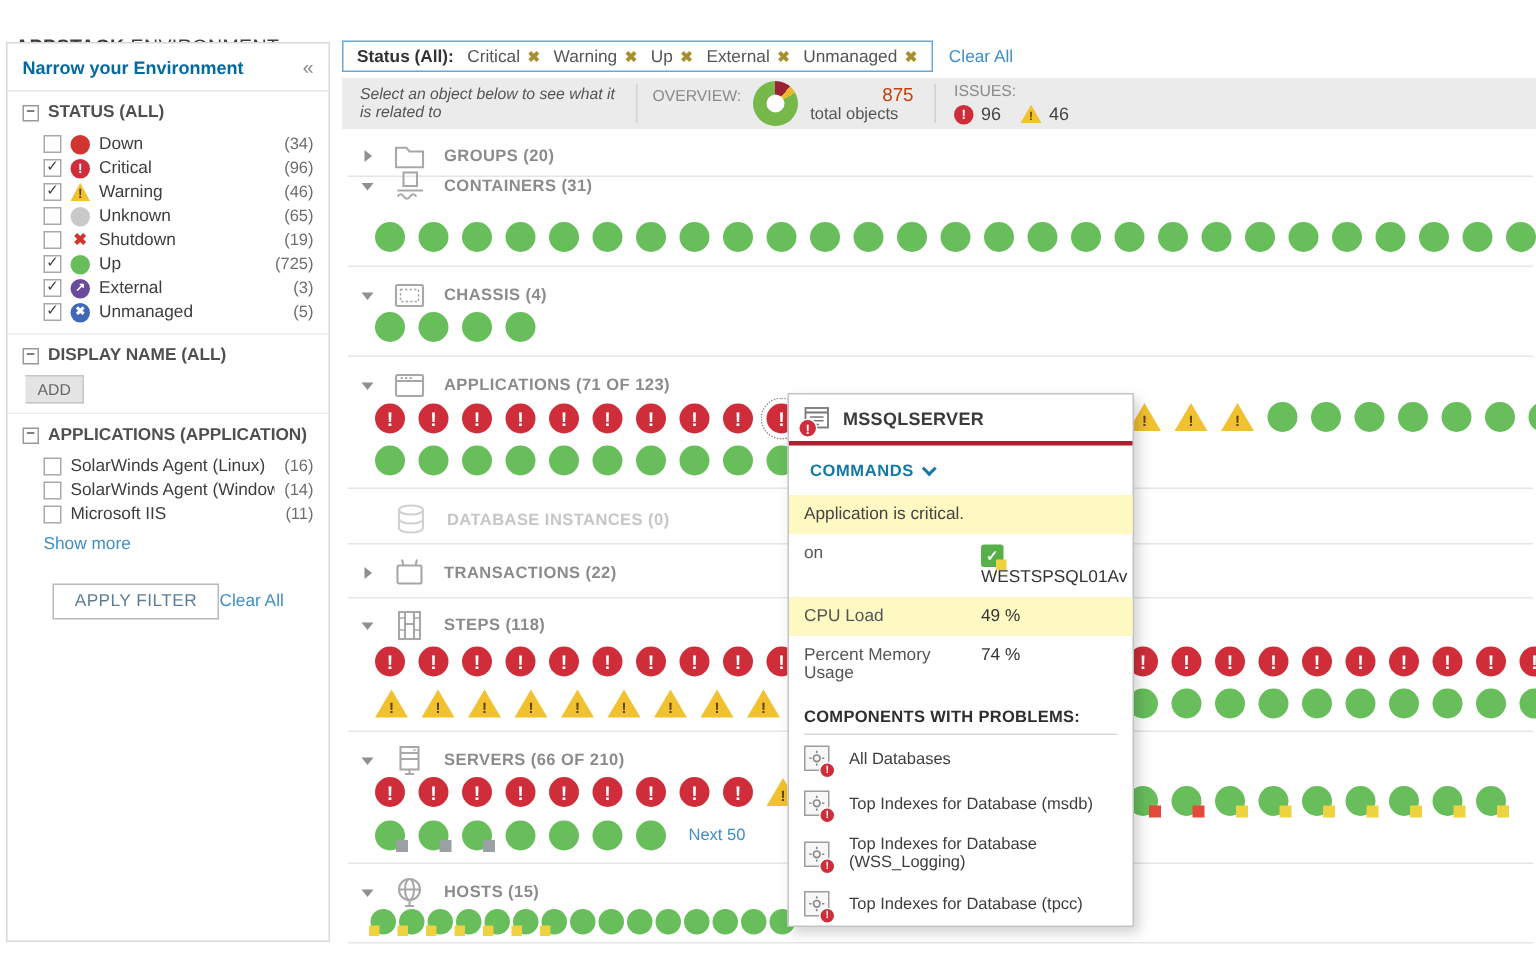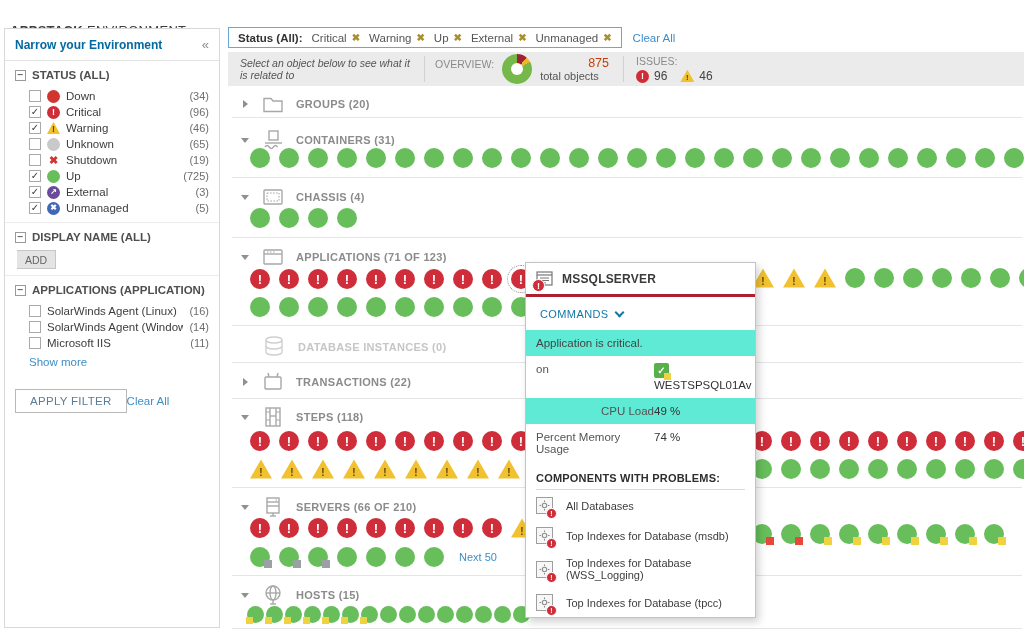--- a/index.html
+++ b/index.html
@@ -43,21 +43,21 @@
   .sic.unmanaged { background:#3f68b8; font-size:8px; }
   .search-row { display:flex; padding-left:2px; }
   .search-input { flex:1; height:19px; border:1px solid #c9c9c9; font-style:italic; font-size:11.5px;
     padding:0 6px; color:#444; outline:none; font-family:"Liberation Sans",sans-serif; }
   .search-input::placeholder { color:#9a9a9a; }
   .add-btn { height:19px; border:1px solid #c6c6c6; border-left:none; background:#e4e4e4;
     color:#666; font-size:10.5px; padding:0 8px; cursor:pointer; }
   .link { color:#3e8ec7; cursor:pointer; text-decoration:none; font-size:11.5px; }
   .show-more { padding:4px 0 0 14px; }
   .addfilter { padding:30px 10px 0; }
-  .apply-row { display:flex; align-items:center; padding:14px 10px; }
+  .apply-row { display:flex; align-items:center; padding:14px 10px;justify-content:center; }
   .apply-btn { background:#fff; border:1px solid #b8b8b8; color:#5d7d96; font-size:11.5px;
     padding:5px 14px; cursor:pointer; letter-spacing:.3px; }
 
   
   .chipbar { position:absolute; left:228px; top:27px; height:21px; display:flex; align-items:center; }
   .chipbox { display:flex; align-items:center; border:1px solid #66a8d8; height:21px;
     padding:0 9px; background:#fff; }
   .chipbox .cl { font-weight:bold; color:#333; font-size:11.5px; }
   .chip { display:flex; align-items:center; gap:5px; margin-left:9px; color:#555; font-size:11.5px; }
   .chip .x { color:#a8902f; font-weight:bold; font-size:10px; cursor:pointer; }
@@ -122,25 +122,25 @@
   .popup { position:absolute; left:525px; top:262px; width:231px; background:#fff;
     border:1px solid #c3c3c3; box-shadow:3px 4px 8px rgba(0,0,0,.18); z-index:20; font-size:11.5px; }
   .p-head { display:flex; align-items:center; gap:9px; padding:8px 10px 7px;
     border-bottom:3px solid #ad1f2e; }
   .p-title { font-weight:bold; font-size:12px; color:#3a3a3a; letter-spacing:.2px; }
   .appicon { position:relative; flex:none; display:inline-flex; }
   .appbadge { position:absolute; left:-4px; bottom:-5px; width:13px; height:13px; border-radius:50%;
     background:#ce2d39; color:#fff; font-size:9px; font-weight:bold; display:flex;
     align-items:center; justify-content:center; border:1px solid #fff; }
   .p-cmd { display:flex; align-items:center; gap:7px; padding:11px 10px 10px 14px; color:#1178a7;
-    font-weight:normal; font-size:11px; letter-spacing:.4px; cursor:pointer; }
+    font-weight:bold; font-size:11px; letter-spacing:.4px; cursor:pointer; }
   .chev { width:7px; height:7px; border-right:2px solid #1178a7; border-bottom:2px solid #1178a7;
     transform:rotate(45deg); margin-top:-4px; }
   .p-row { display:flex; padding:7px 10px; }
-  .p-row.alt { background:#5eead4;text-align:right; }
+  .p-row.alt { background:#fef9c3; }
   .p-row .pl { width:118px; color:#555; flex:none; }
   .p-row .pv { color:#333; }
   .onval { display:flex; flex-direction:column; gap:1px; }
   .hosticon { position:relative; width:15px; height:15px; background:#57b04a; border-radius:2px;
     display:inline-flex; align-items:center; justify-content:center; color:#fff; font-size:10px;
     font-weight:bold; }
   .hosticon .yn { position:absolute; right:-2px; bottom:-2px; width:7px; height:7px; background:#eed23f; }
   .p-comp-title { margin:4px 10px 0; padding:6px 0 5px; border-bottom:1px solid #d9d9d9;
     font-weight:bold; font-size:11px; color:#2e2e2e; letter-spacing:.2px; }
   .p-comp { display:flex; align-items:center; gap:13px; padding:7px 10px 6px; cursor:pointer; }
@@ -329,21 +329,21 @@
       <span class="arr-e"></span>
     </span>
   <span class="secicon">
     <svg width="24" height="22" viewBox="0 0 24 22" fill="none" stroke="#a8a8a8" stroke-width="1.4">
         <path d="M3 5.5h7l2 2.5h9v10.5H3z"></path>
       </svg>
   </span>
   <span class="sec-label">GROUPS (20)</span>
 </div>
 
-<div class="sec" style="top:128px">
+<div class="sec" style="top:112px">
   <span class="arr">
       <span class="arr-s"></span>
     </span>
   <span class="secicon">
     <svg width="24" height="24" viewBox="0 0 24 24" fill="none" stroke="#a8a8a8" stroke-width="1.4">
         <rect x="8" y="3" width="9" height="9"></rect>
         <line x1="4" y1="15" x2="21" y2="15"></line>
         <path d="M4 19c1.4-2 2.8-2 4.2 0s2.8 2 4.2 0 2.8-2 4.2 0"></path>
       </svg>
   </span>

